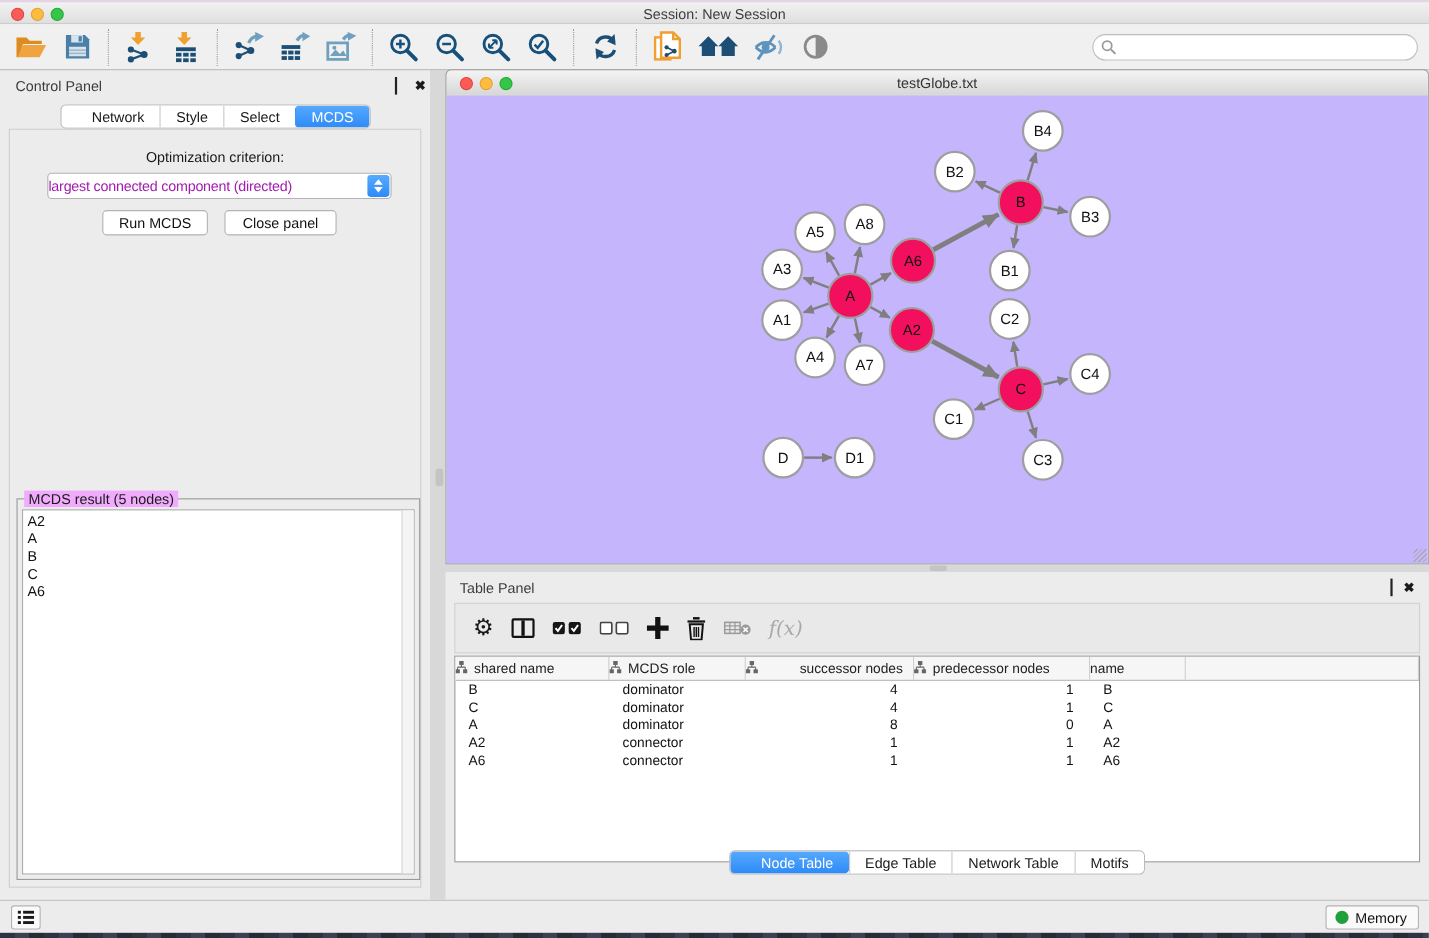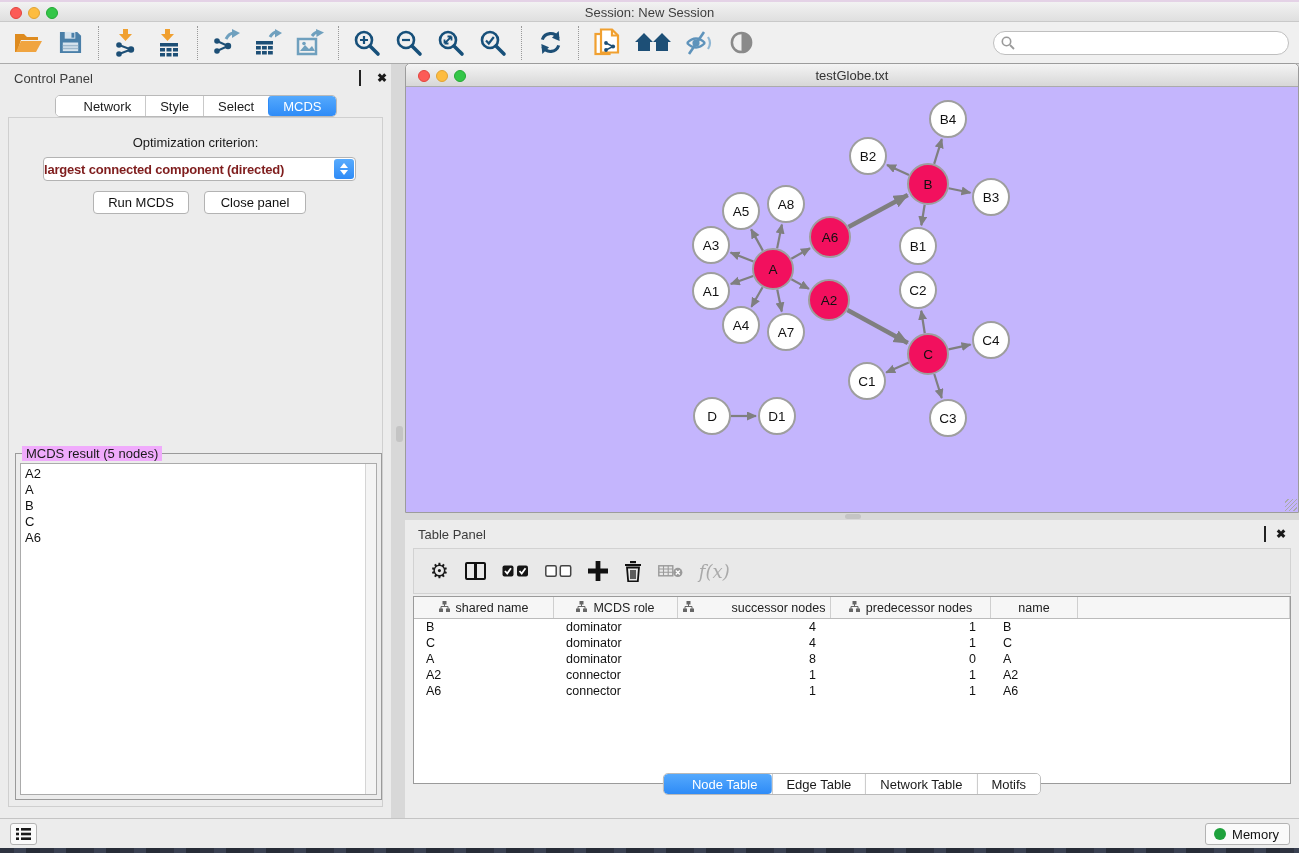--- a/index.html
+++ b/index.html
@@ -39,22 +39,22 @@
   .seg { padding:0 14px; font-size:13px; color:#1a1a1a; display:flex; align-items:center;
     border-left:1px solid #c9c9c9; background:#fff; white-space:nowrap; }
   .seg:first-child { border-left:none;padding-left:28px; }
   .seg.active { background:linear-gradient(#55a9fd,#2e8bf7); color:#fff; border-left-color:#2e8bf7; border-radius:4px; }
   .cp-tabs { top:31px; left:50%; transform:translateX(-50%); }
   .cp-content { position:absolute; left:8px; top:53px; width:375px; height:690px;
     border:1px solid #cfcfcf; background:#ececec; }
   .opt-label { position:absolute; left:0; right:0; top:17px; text-align:center; font-size:13px; color:#1a1a1a; }
   .dropdown { position:absolute; left:34px; top:39px; width:313px; height:24px; background:#fff;
     border:1px solid #b3b3b3; border-radius:4px; display:flex; align-items:center; }
-  .dropdown .ddtext { flex:1; font-size:13px; color:#7f1d1d; padding-left:0; letter-spacing:-0.2px;
-    white-space:nowrap; overflow:hidden;font-weight:bold; }
+  .dropdown .ddtext { flex:1; font-size:13px; color:#a21caf; padding-left:0; letter-spacing:-0.2px;
+    white-space:nowrap; overflow:hidden; }
   .stepper { width:20px; height:20px; margin-right:1px; border-radius:3px;
     background:linear-gradient(#58abfd,#2e8bf7); display:flex; flex-direction:column;
     align-items:center; justify-content:center; gap:2px; }
   .stepper .up { width:0; height:0; border-left:4px solid transparent; border-right:4px solid transparent; border-bottom:5px solid #fff; }
   .stepper .dn { width:0; height:0; border-left:4px solid transparent; border-right:4px solid transparent; border-top:5px solid #fff; }
   .btn { position:absolute; height:23px; background:#fff; border:1px solid #b3b3b3;
     border-radius:4px; font-size:13px; color:#111; display:flex; align-items:center;
     justify-content:center; font-family:"Liberation Sans",sans-serif; }
   .fieldset { position:absolute; left:6px; top:335px; width:367px; height:347px;
     border:1px solid #9a9a9a; }
@@ -88,21 +88,21 @@
   .tp-toolbar { position:absolute; left:8px; top:28px; width:878px; height:46px;
     background:#e9e9e9; border:1px solid #d2d2d2; display:flex; align-items:center; gap:16px; padding-left:16px; }
   .tpicon { display:flex; align-items:center; justify-content:center; height:30px; }
   .gear { font-size:21px; color:#1a1a1a; line-height:22px; }
   .colicon { width:21px; height:18px; border:2.5px solid #111; border-radius:2px; position:relative; }
   .colicon::after { content:""; position:absolute; left:50%; top:0; bottom:0; width:2.5px; margin-left:-1.25px; background:#111; }
   .fx { font-family:"DejaVu Serif", serif; font-style:italic; font-size:18px; color:#a9a9a9; }
   .dtable { position:absolute; left:8px; top:76px; width:878px; height:188px; background:#fff;
     border:1px solid #9a9a9a; overflow:hidden; }
   .thead { display:flex; height:22px; background:#f6f6f6; border-bottom:1px solid #bbb; }
-  .th { display:flex; align-items:center; justify-content:center; gap:6px; font-size:12.5px;
+  .th { display:flex; align-items:center; gap:6px; font-size:12.5px;
     color:#222; border-right:1px solid #cfcfcf; position:relative; }
   .tr { display:flex; height:16px; align-items:center; }
   .td { font-size:12.5px; color:#111; white-space:nowrap; overflow:hidden; }
   .c0 { width:140px; } .c1 { width:124px; } .c2 { width:153px;gap:38px; } .c3 { width:160px; } .c4 { width:87px; } .c5 { flex:1; }
   .td.c0,.td.c1,.td.c4 { padding-left:12px; text-align:left; }
   .td.c2,.td.c3 { padding-right:15px; text-align:right; }
   .tp-tabs { top:253px; left:50%; transform:translateX(-50%); }
 
   
   .statusbar { position:absolute; left:0; top:818px; width:1299px; height:30px;

